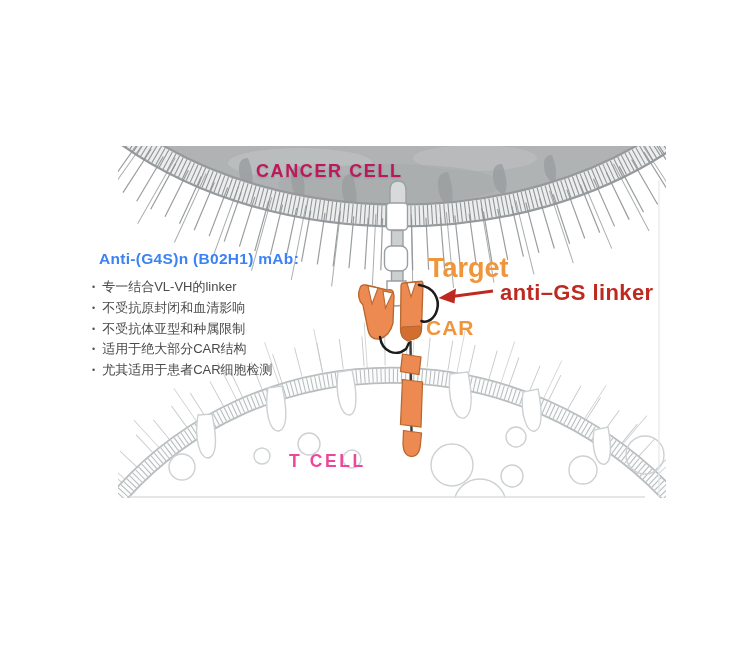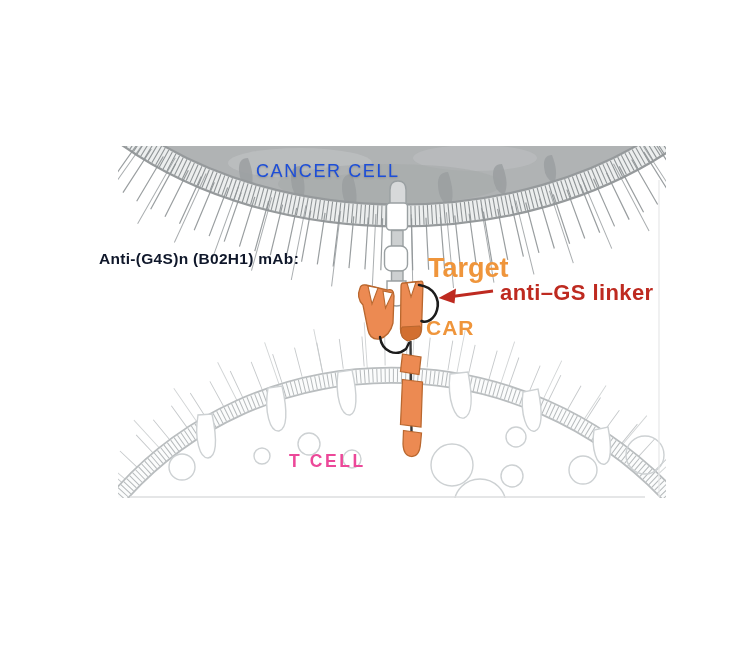--- a/index.html
+++ b/index.html
@@ -1,27 +1,27 @@
 <!DOCTYPE html>
 <html><head>
 <meta charset="utf-8">
 <style>
   html,body{margin:0;padding:0;background:#ffffff;}
   .stage{position:relative;width:750px;height:650px;background:#ffffff;overflow:hidden;
          font-family:"Liberation Sans","DejaVu Sans",sans-serif;}
   .stage svg{position:absolute;left:0;top:0;}
   .lbl{position:absolute;white-space:nowrap;}
-  .cancer-label{left:256px;top:161px;font-size:18px;font-weight:400;color:#1d4ed8;
+  .cancer-label{left:256px;top:161px;font-size:18px;font-weight:700;color:#be185d;
                 letter-spacing:1.6px;text-shadow:0 1px 2px rgba(110,114,116,.45);}
   .tcell-label{left:289px;top:451px;font-size:17.5px;font-weight:800;color:#ec4899;letter-spacing:2.6px;}
   .target-label{left:428px;top:253px;font-size:27px;font-weight:600;color:#EF953B;}
   .car-label{left:426px;top:316px;font-size:21px;font-weight:600;color:#EF953B;letter-spacing:1px;text-align:center;}
   .linker-label{left:500px;top:280px;font-size:22px;font-weight:600;color:#BE2A20;letter-spacing:.4px;}
   .info{position:absolute;left:92px;top:250px;color:#3c3c3c;}
-  .info-heading{font-size:15.5px;font-weight:700;color:#0f172a;letter-spacing:.3px;margin:0 0 9px 7px;}
+  .info-heading{font-size:15.5px;font-weight:700;color:#3b82f6;letter-spacing:.3px;margin:0 0 9px 7px;}
   .info-list{margin:0;padding:0;list-style:none;}
   .info-list li{font-size:13px;line-height:20.8px;color:#4a4a4a;display:flex;align-items:center;}
   .info-list li::before{content:"•";font-size:9px;margin:0 7px 0 0;color:#555;}
 </style>
 </head>
 <body>
 
 <div class="stage">
 
   <svg width="750" height="650" viewBox="0 0 750 650">
@@ -148,15 +148,22 @@
   <div class="lbl tcell-label">T CELL</div>
 
   <div class="lbl target-label">Target</div>
 
   <div class="lbl car-label">CAR</div>
 
   <div class="lbl linker-label">anti–GS linker</div>
 
   <div class="info">
     <div class="info-heading">Anti-(G4S)n (B02H1) mAb:</div>
+    <ul class="info-list">
+      <li>专一结合VL-VH的linker</li>
+      <li>不受抗原封闭和血清影响</li>
+      <li>不受抗体亚型和种属限制</li>
+      <li>适用于绝大部分CAR结构</li>
+      <li>尤其适用于患者CAR细胞检测</li>
+    </ul>
   </div>
 
 </div>
 
 </body></html>

